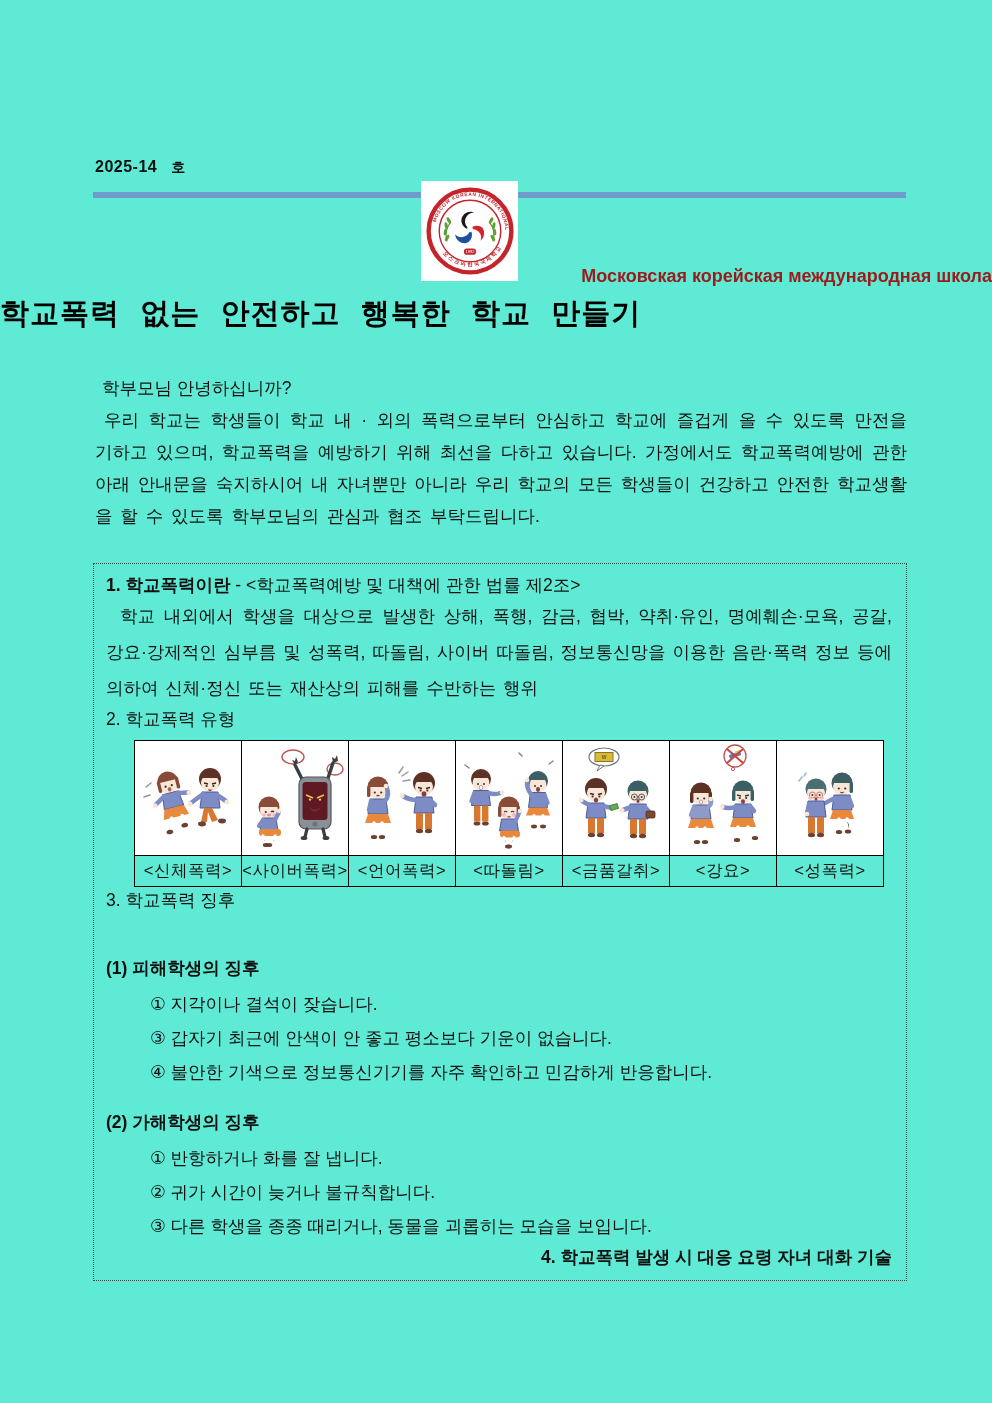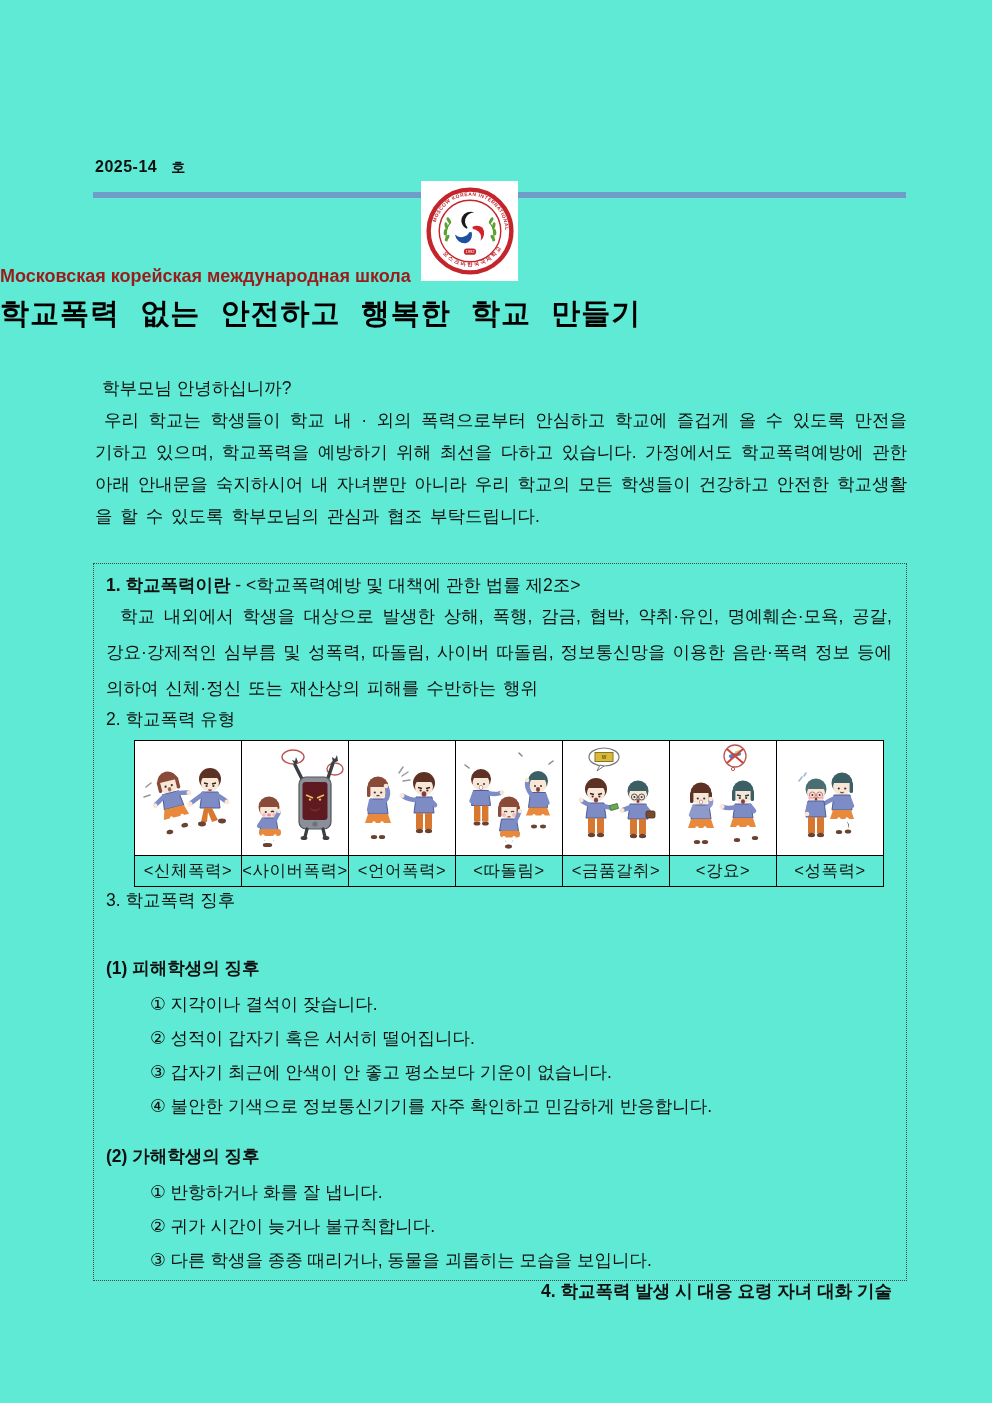--- a/index.html
+++ b/index.html
@@ -3,21 +3,21 @@
 <meta charset="utf-8">
 <style>
   html,body{margin:0;padding:0;background:#fff;}
   .page{position:relative;width:992px;height:1403px;background:#5eead4;overflow:hidden;
         font-family:"Liberation Sans","DejaVu Sans",sans-serif;color:#111;}
   .issue{position:absolute;left:95px;top:158px;font-size:16px;font-weight:bold;letter-spacing:.5px;}
   .issue .suffix{margin-left:14px;font-size:14px;}
   .blue-rule{position:absolute;left:93px;top:192px;width:813px;height:6px;background:#6f9cc9;}
   .logo-wrap{position:absolute;left:421px;top:181px;width:97px;height:100px;background:#fff;
              display:flex;align-items:center;justify-content:center;}
-  .school-ru{position:absolute;left:0;top:266px;width:100%;text-align:left;
+  .school-ru{position:absolute;left:0;top:266px;width:100%;text-align:right;
              color:#9b1b1b;font-weight:bold;font-size:18px;}
   .doc-title{position:absolute;left:0;top:294px;width:100%;margin:0;text-align:left;
              font-family:"Liberation Serif","DejaVu Serif",serif;font-weight:bold;
              font-size:29px;word-spacing:12px;letter-spacing:1px;color:#000;}
   .intro{position:absolute;left:95px;top:372px;width:812px;font-size:17.5px;line-height:32px;}
   .intro p{margin:0;}
   .intro .greet{padding-left:7px;}
   .intro .para{text-align:justify;text-indent:9px;word-spacing:3px;}
   .notice-box{position:absolute;left:93px;top:563px;width:814px;height:718px;box-sizing:border-box;
               border:1px dotted #444;padding:8px 14px 0 12px;font-size:17.5px;}
@@ -426,21 +426,20 @@
         <td class="lab">&lt;성폭력&gt;</td>
       </tr>
     </tbody>
       </table>
 
     <p class="s3head">3. 학교폭력 징후</p>
 
     <p class="subhead victim">(1) 피해학생의 징후</p>
     <ul class="signs">
       <li>① 지각이나 결석이 잦습니다.</li>
-      <li>② 성적이 갑자기 혹은 서서히 떨어집니다.</li>
       <li>③ 갑자기 최근에 안색이 안 좋고 평소보다 기운이 없습니다.</li>
       <li>④ 불안한 기색으로 정보통신기기를 자주 확인하고 민감하게 반응합니다.</li>
     </ul>
 
     <p class="subhead aggr">(2) 가해학생의  징후</p>
     <ul class="signs">
       <li>① 반항하거나 화를 잘 냅니다.</li>
       <li>② 귀가 시간이 늦거나 불규칙합니다.</li>
       <li>③ 다른 학생을 종종 때리거나, 동물을 괴롭히는 모습을 보입니다.</li>
     </ul>

